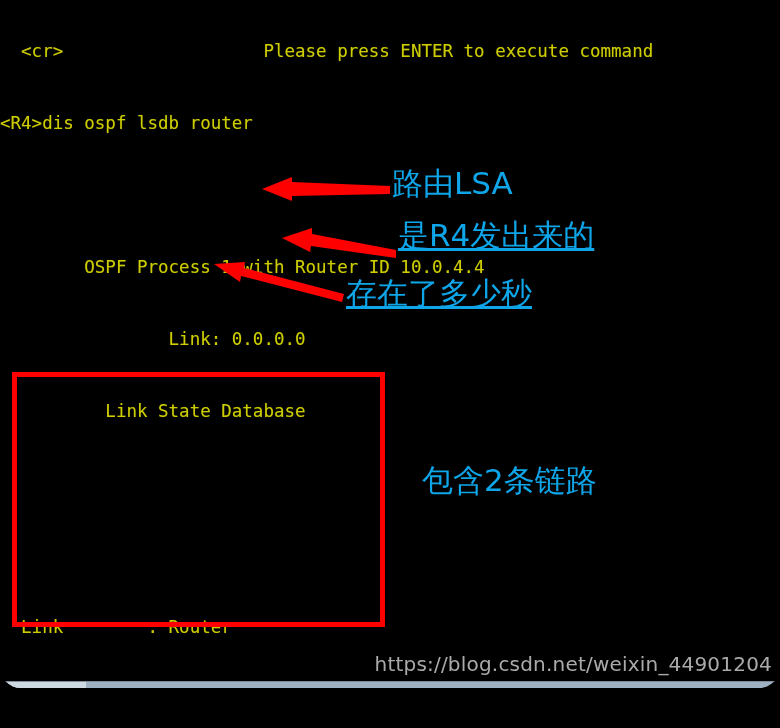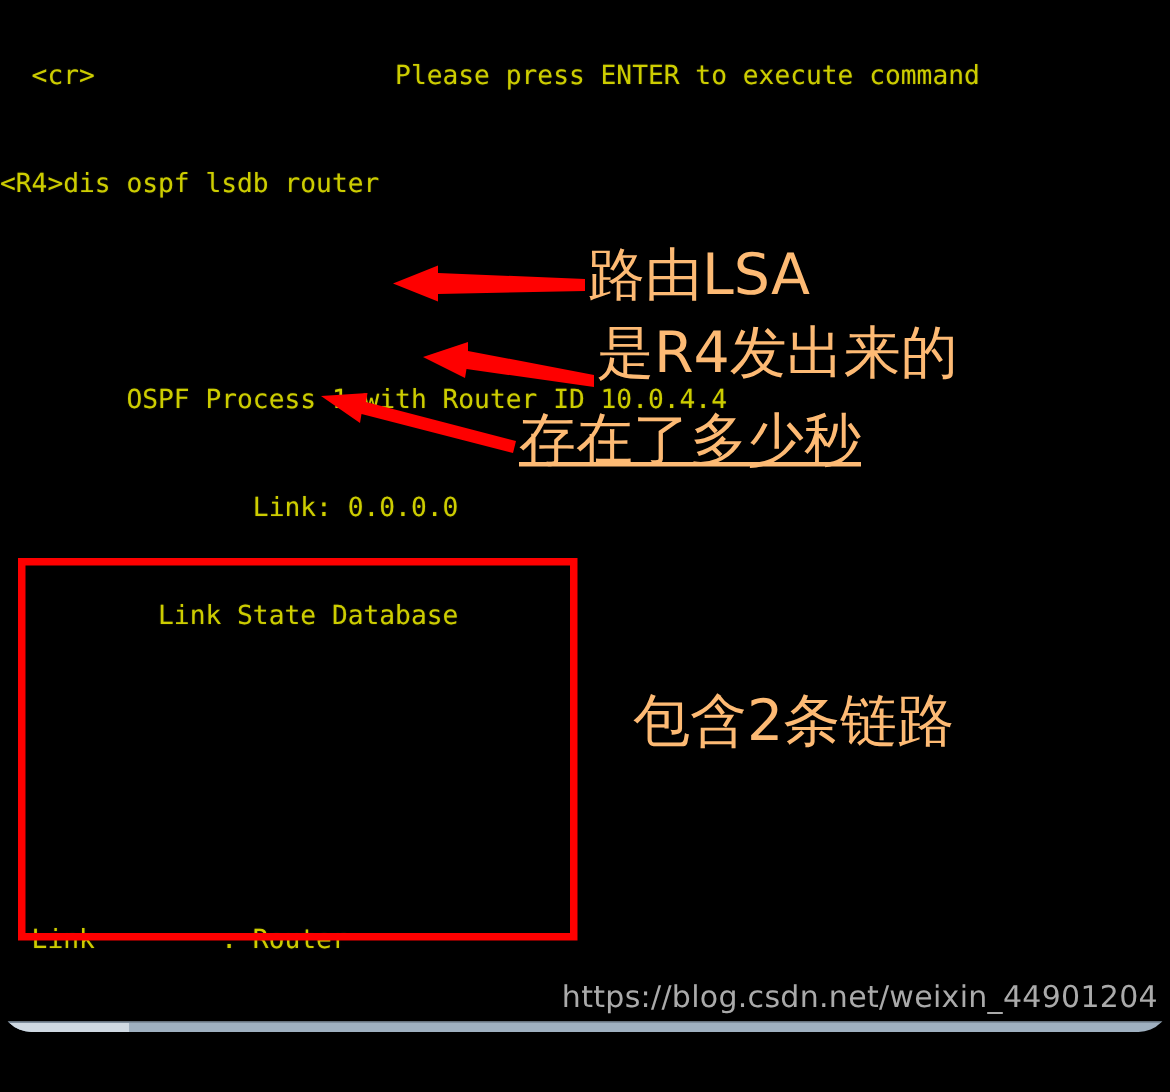--- a/index.html
+++ b/index.html
@@ -36,23 +36,23 @@
     color: #cdcd00;
     text-shadow: 0 0 1px rgba(205,205,0,0.35);
   }
   .tline.blank { color: transparent; }
   
   #terminal { top: -9px; }
 
   
   .anno {
     position: absolute;
-    color: #fdba74;
+    color: #0ea5e9;
     font-family: "DejaVu Sans", "Liberation Sans", sans-serif;
-    font-size: 38px;
+    font-size: 31px;
     line-height: 34px;
     white-space: nowrap;
     font-weight: 400;
   }
   
   #linkbox {
     position: absolute;
     left: 12px;
     top: 372px;
     width: 373px;
@@ -150,21 +150,21 @@
         <polygon points="396,250 312,234 312,228 282,238 310,252 311,246 396,258"></polygon>
       </g>
 
       <g>
         <polygon points="344,294 244,268 245,262 214,264 240,282 241,276 342,302"></polygon>
       </g>
     </g>
   </svg>
 
   <div class="anno" style="left:392px; top:166px;">路由LSA</div>
-  <div class="anno" style="left:398px; top:218px;">是R4发出来的</div>
+  <div class="anno" style="left:398px; top:218px;text-decoration:underline;">是R4发出来的</div>
   <div class="anno" style="left:346px; top:276px;text-decoration:underline;">存在了多少秒</div>
   <div class="anno" style="left:422px; top:463px;">包含2条链路</div>
 
   <div id="watermark">https://blog.csdn.net/weixin_44901204</div>
 
   <div id="bottombar">
     <div id="bottombar-thumb"></div>
   </div>
 
 </div>

